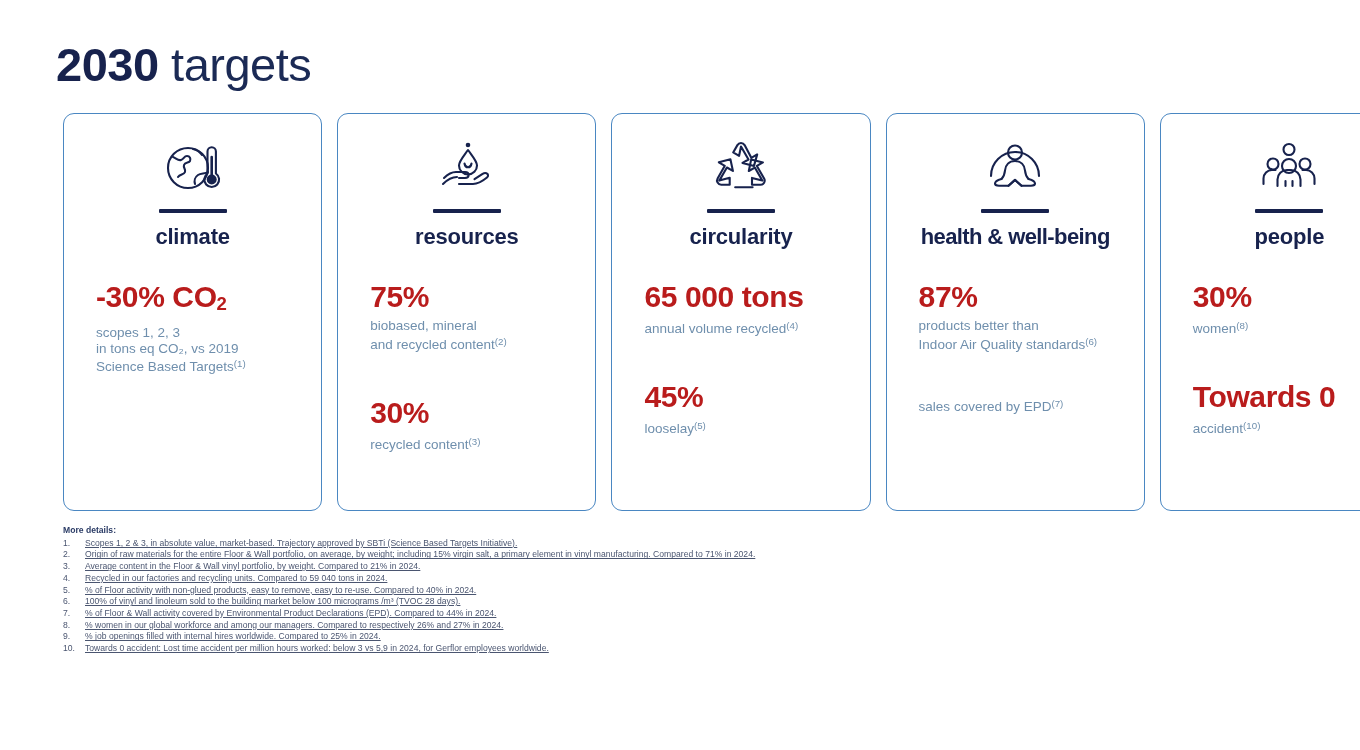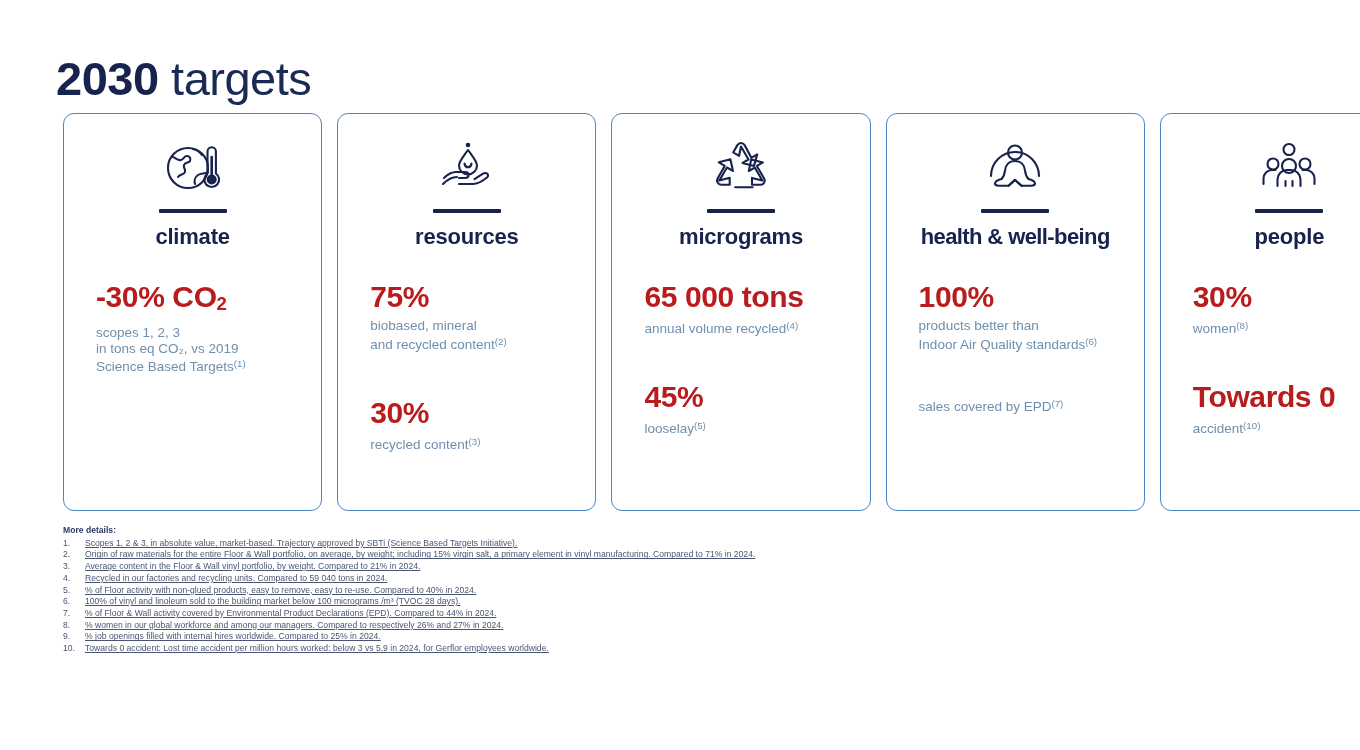--- a/index.html
+++ b/index.html
@@ -5,21 +5,21 @@
   html,body{margin:0;padding:0;}
   body{
     width:1360px;height:750px;background:#ffffff;
     font-family:"Liberation Sans","DejaVu Sans",sans-serif;
     color:#16244c;overflow:hidden;position:relative;
   }
   .page{position:relative;width:1360px;height:750px;}
 
   
   .title{
-    position:absolute;left:56px;top:50px;
+    position:absolute;left:56px;top:36px;
     font-size:47px;line-height:58px;letter-spacing:-0.5px;
     white-space:nowrap;
   }
   .title .t-strong{font-weight:700;color:#17224d;}
   .title .t-light{font-weight:400;color:#1b2a55;}
 
   
   .cards{
     position:absolute;left:63px;top:113px;
     width:1356px;height:398px;
@@ -148,21 +148,21 @@
       <div class="card">
         <div class="card-icon">
     <svg width="56" height="52" viewBox="0 0 56 52" fill="none" stroke="#17224d" stroke-width="2.1" stroke-linecap="round" stroke-linejoin="round">
       <path d="M28 4.5l7.5 13-6 3.4 11.5 3 3.2-11.5-5.9 3.4L31.6 3.1a4.2 4.2 0 0 0-7.2 0l-4.2 7.3 5.9 3.4z"></path>
       <path d="M6.3 38.6l7.6-13.1 6 3.4-2.5-11.6-11.6 3 6 3.5-7.2 12.6a4.2 4.2 0 0 0 3.6 6.3h8.5v-6.9z"></path>
       <path d="M49.3 38.6l-7.5-13-6 3.4 2.4-11.6 11.7 3-6 3.5 7.2 12.6a4.2 4.2 0 0 1-3.6 6.3h-8.5v-6.9z" transform="translate(0,0)"></path>
       <path d="M22.2 45.2h17.4"></path>
     </svg>
         </div>
         <div class="divider"></div>
-        <div class="card-title">micrograms</div>
+        <div class="card-title">circularity</div>
         <div class="stats sp2">
           <div class="stat">
             <div class="stat-value">65 000 tons</div>
             <div class="stat-label">
               <span class="ln"><span>annual volume recycled</span><sup>(4)</sup></span>
             </div>
           </div>
           <div class="stat">
             <div class="stat-value">45%</div>
             <div class="stat-label">
@@ -179,21 +179,21 @@
       <path d="M29 19c-6 0-9.5 4-10 9.5-.4 4-1.6 6.6-3.5 8.5"></path>
       <path d="M29 19c6 0 9.5 4 10 9.5.4 4 1.6 6.6 3.5 8.5"></path>
       <path d="M15.5 37c-4.5 1.2-6.5 3-6.5 4.6 0 1.4 1.6 2.2 4 2.2h9.5L29 38l6.5 5.8H45c2.4 0 4-.8 4-2.2 0-1.6-2-3.4-6.5-4.6"></path>
       <path d="M22.5 43.8l6.5-5.9 6.5 5.9"></path>
     </svg>
         </div>
         <div class="divider"></div>
         <div class="card-title wide">health &amp; well-being</div>
         <div class="stats sp2">
           <div class="stat">
-            <div class="stat-value">100%</div>
+            <div class="stat-value">87%</div>
             <div class="stat-label">
               <span class="ln"><span>products better than</span></span>
               <span class="ln"><span>Indoor Air Quality standards</span><sup>(6)</sup></span>
             </div>
           </div>
           <div class="stat">
             <div class="stat-label">
               <span class="ln"><span>sales covered by EPD</span><sup>(7)</sup></span>
             </div>
           </div>

